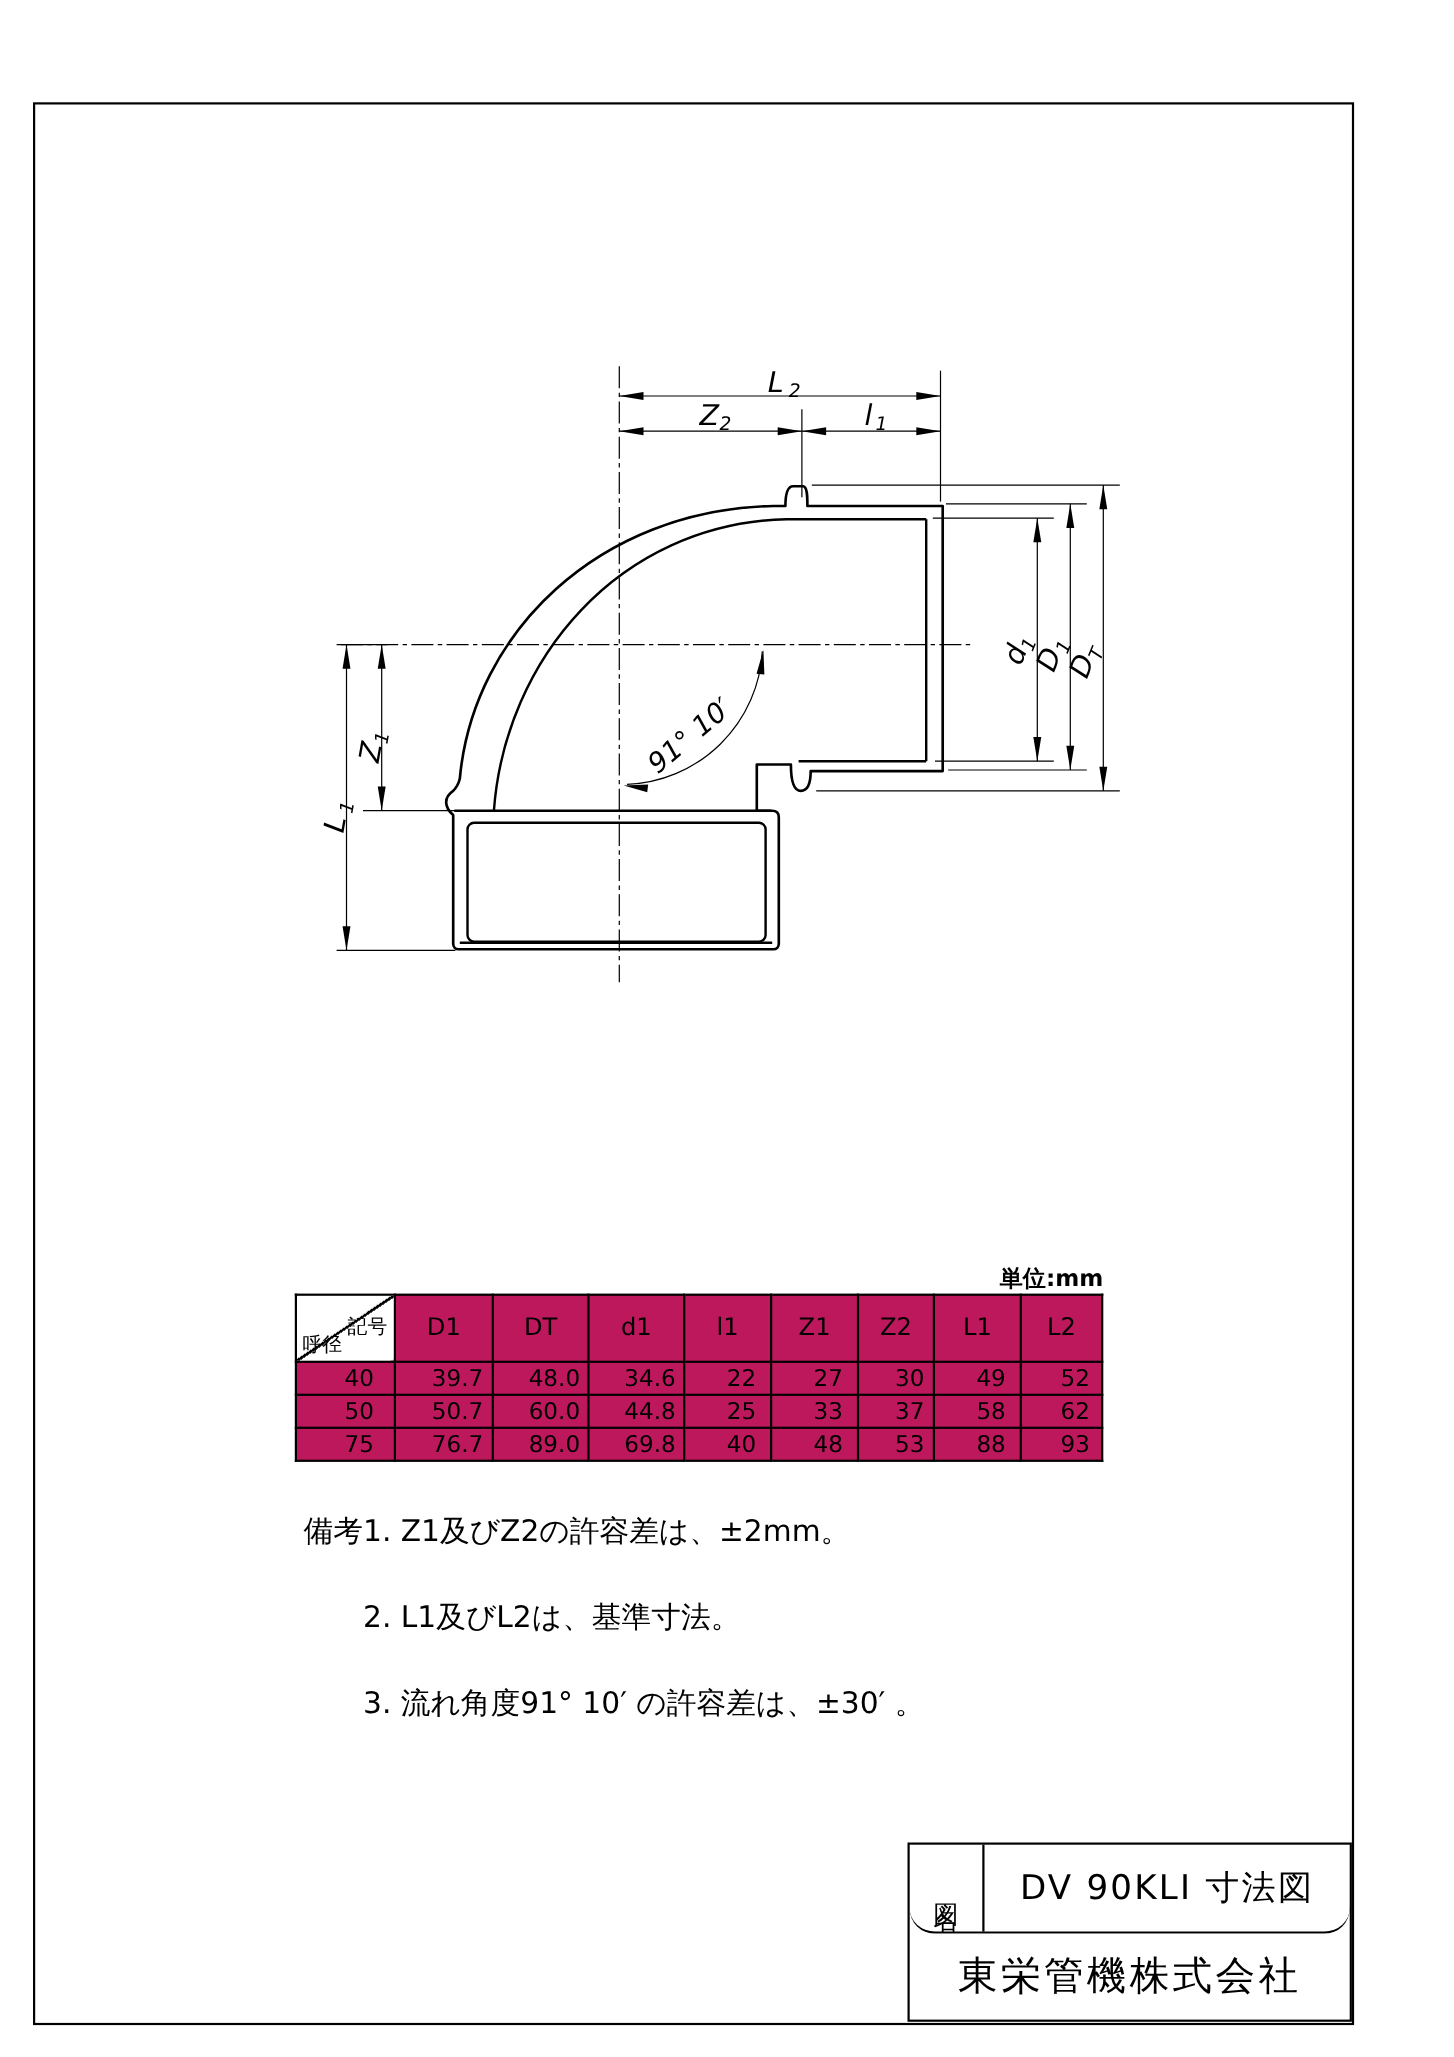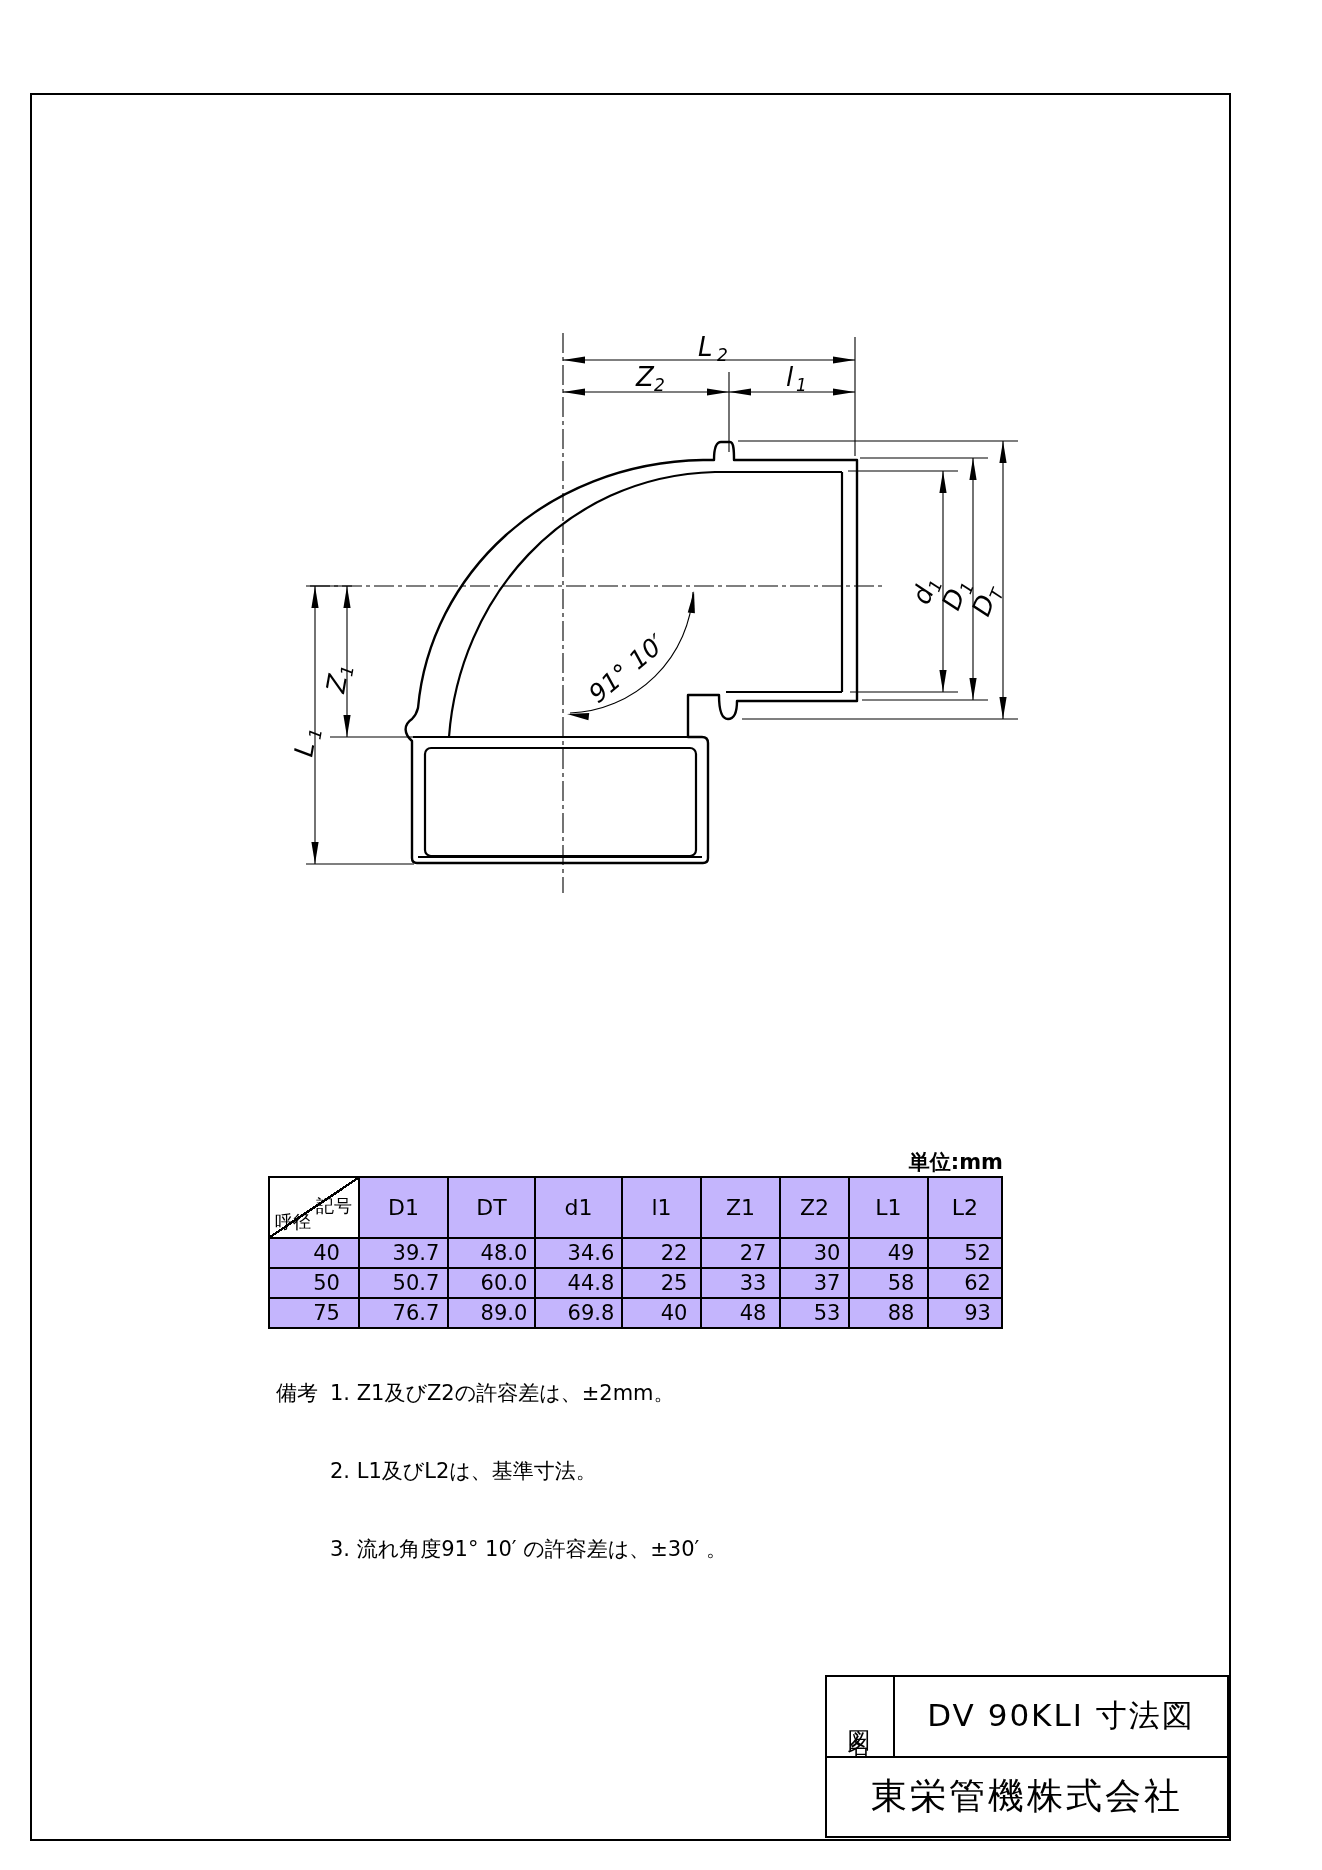--- a/index.html
+++ b/index.html
@@ -13,37 +13,37 @@
   .cl{stroke:#000;stroke-width:1.1;fill:none;stroke-dasharray:20 4 4 4;}
   .arrow{fill:#000;stroke:none;}
   .dmain{font:italic 26px "DejaVu Sans",sans-serif;fill:#000;}
   .dsub{font:italic 17px "DejaVu Sans",sans-serif;fill:#000;}
   .dangle{font:italic 25px "DejaVu Sans",sans-serif;fill:#000;}
 
   .unit{position:absolute;left:868px;top:1148px;width:135px;text-align:right;
         font-size:21px;font-weight:bold;}
   table.dim{position:absolute;left:268px;top:1176px;border-collapse:collapse;table-layout:fixed;}
   table.dim td,table.dim th{border:2px solid #000;padding:0;text-align:center;
-        font-size:21px;font-weight:normal;vertical-align:middle;background:#c4b5fd;}
+        font-size:21px;font-weight:normal;vertical-align:middle;background:#be185d;}
   table.dim .hrow th{height:59px;font-size:22px;}
   table.dim .drow td{height:28px;padding-left:25px;}
   .cornercell{position:relative;
         background:linear-gradient(to bottom right,transparent calc(50% - 1.2px),#000 calc(50% - 1.2px),#000 calc(50% + 1.2px),transparent calc(50% + 1.2px)) !important;}
   .cornercell .tr{position:absolute;top:16px;right:6px;font-size:18px;}
   .cornercell .bl{position:absolute;bottom:3px;left:5px;font-size:18px;}
 
-  .notes{position:absolute;left:276px;top:1378px;font-size:21px;line-height:30px;}
+  .notes{position:absolute;left:276px;top:1378px;font-size:27px;line-height:30px;}
   .notes .row{display:flex;}
   .notes .lbl{width:54px;flex:none;}
   .notes .num{margin-left:0;}
   .notes .indent{margin-left:54px;margin-top:48px;}
 
   .tblock{position:absolute;left:825px;top:1675px;width:404px;height:163px;
           border:2.5px solid #000;box-sizing:border-box;display:flex;flex-direction:column;}
-  .tb-row1{flex:1;display:flex;border-bottom:2.5px solid #000;}
+  .tb-row1{flex:1;display:flex;border-bottom:2.5px solid #000;border-radius:23px;}
   .tb-name{width:66px;border-right:2.5px solid #000;display:flex;align-items:center;justify-content:center;
            writing-mode:vertical-rl;text-orientation:upright;font-size:23px;letter-spacing:4px;}
   .tb-title{flex:1;display:flex;align-items:center;justify-content:center;font-size:31px;letter-spacing:2px;}
   .tb-company{flex:1;display:flex;align-items:center;justify-content:center;font-size:36px;letter-spacing:3px;}
 </style>
 </head>
 <body>
 
 <div class="page">
   <div class="frame"></div>

